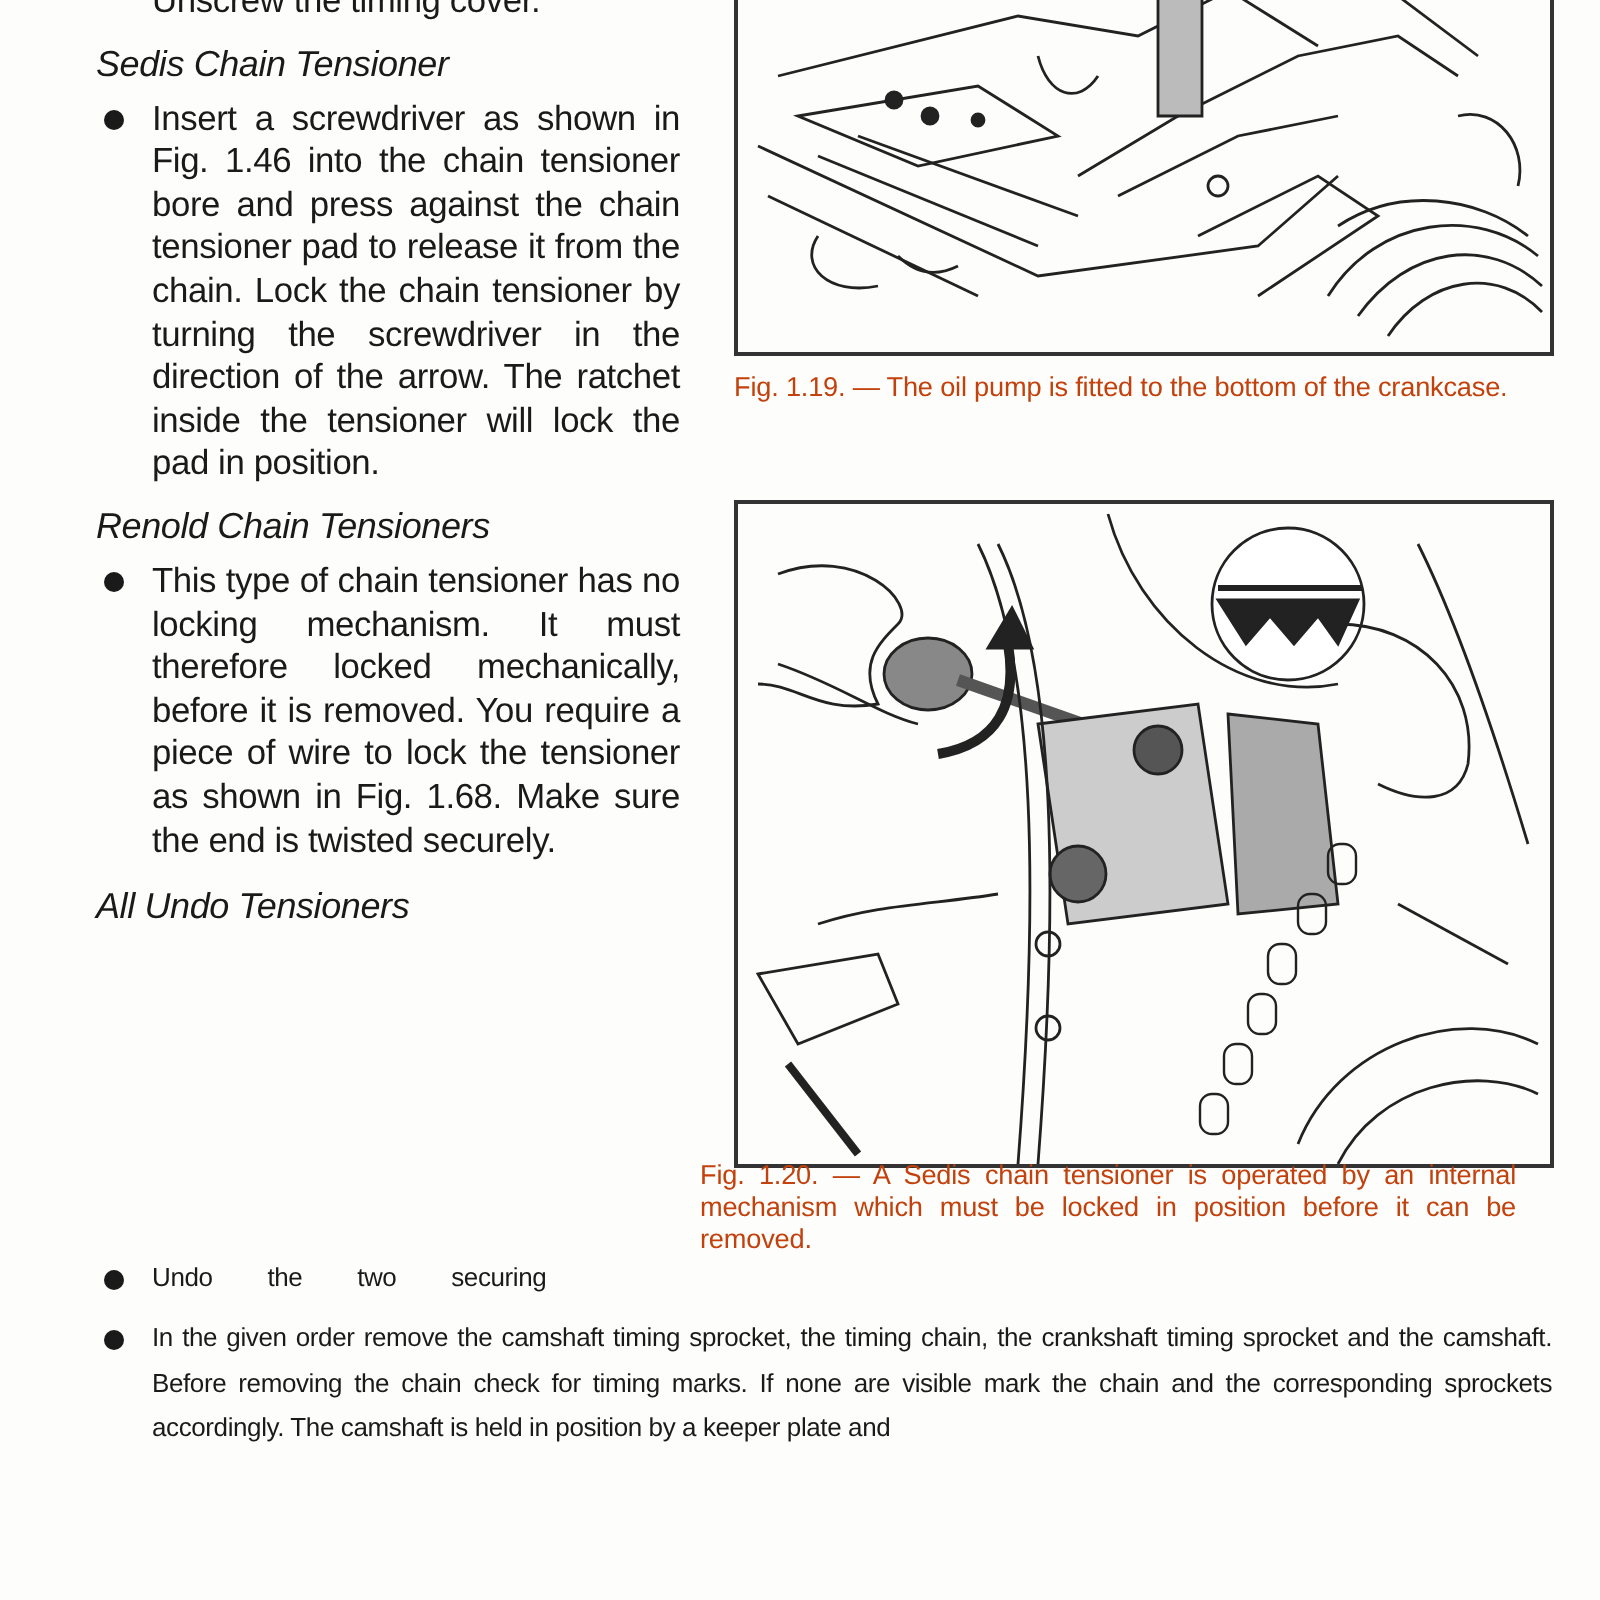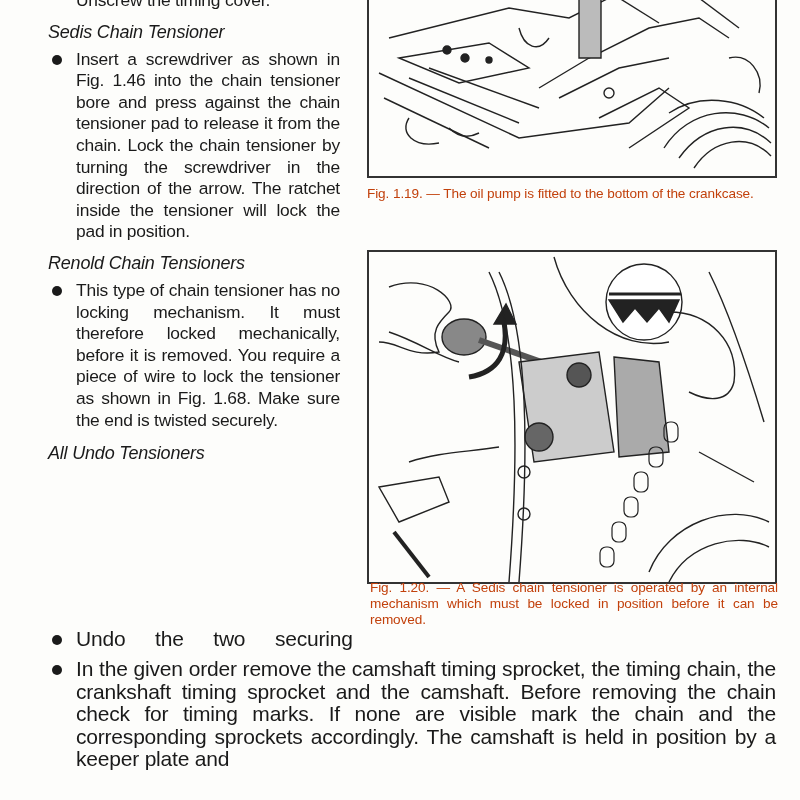--- a/index.html
+++ b/index.html
@@ -15,23 +15,23 @@
     .text { font-size: 17.4px; line-height: 21.6px; text-align: justify; letter-spacing: -0.2px; }
     .bullet-item { position: relative; padding-left: 28px; }
     .bullet { position: absolute; left: 4px; top: 6px; width: 10px; height: 10px; border-radius: 50%; background: #1a1a1a; }
     .heading { font-style: italic; font-weight: normal; font-size: 18px; margin: 10px 0 6px 0; letter-spacing: -0.2px; }
     .cutoff { clip-path: inset(6px 0 0 0); }
     .figure-box { position: absolute; border: 2px solid #333; background: #fdfdfb; overflow: hidden; }
     .fig1 { left: 367px; top: -4px; width: 406px; height: 178px; }
     .fig2 { left: 367px; top: 250px; width: 406px; height: 330px; }
     .caption { position: absolute; font-size: 13.6px; line-height: 16px; text-align: justify; color: #c2410c; letter-spacing: -0.1px; }
     .cap1 { left: 367px; top: 186px; width: 408px; }
-    .cap2 { left: 370px; top: 580px; width: 408px; }
+    .cap2 { left: 350px; top: 580px; width: 408px; }
     .bottom { position: absolute; left: 48px; top: 628px; width: 728px; }
-    .bottom .text { font-size: 21px; line-height: 22.4px; }
+    .bottom .text { font-size: 13px; line-height: 22.4px; }
     .wide-first { word-spacing: 24px; }
     .para-gap { height: 8px; }
     svg { display: block; }
   </style>
 </head>
 <body>
 
 <div class="page">
 
   <div class="col-left">

